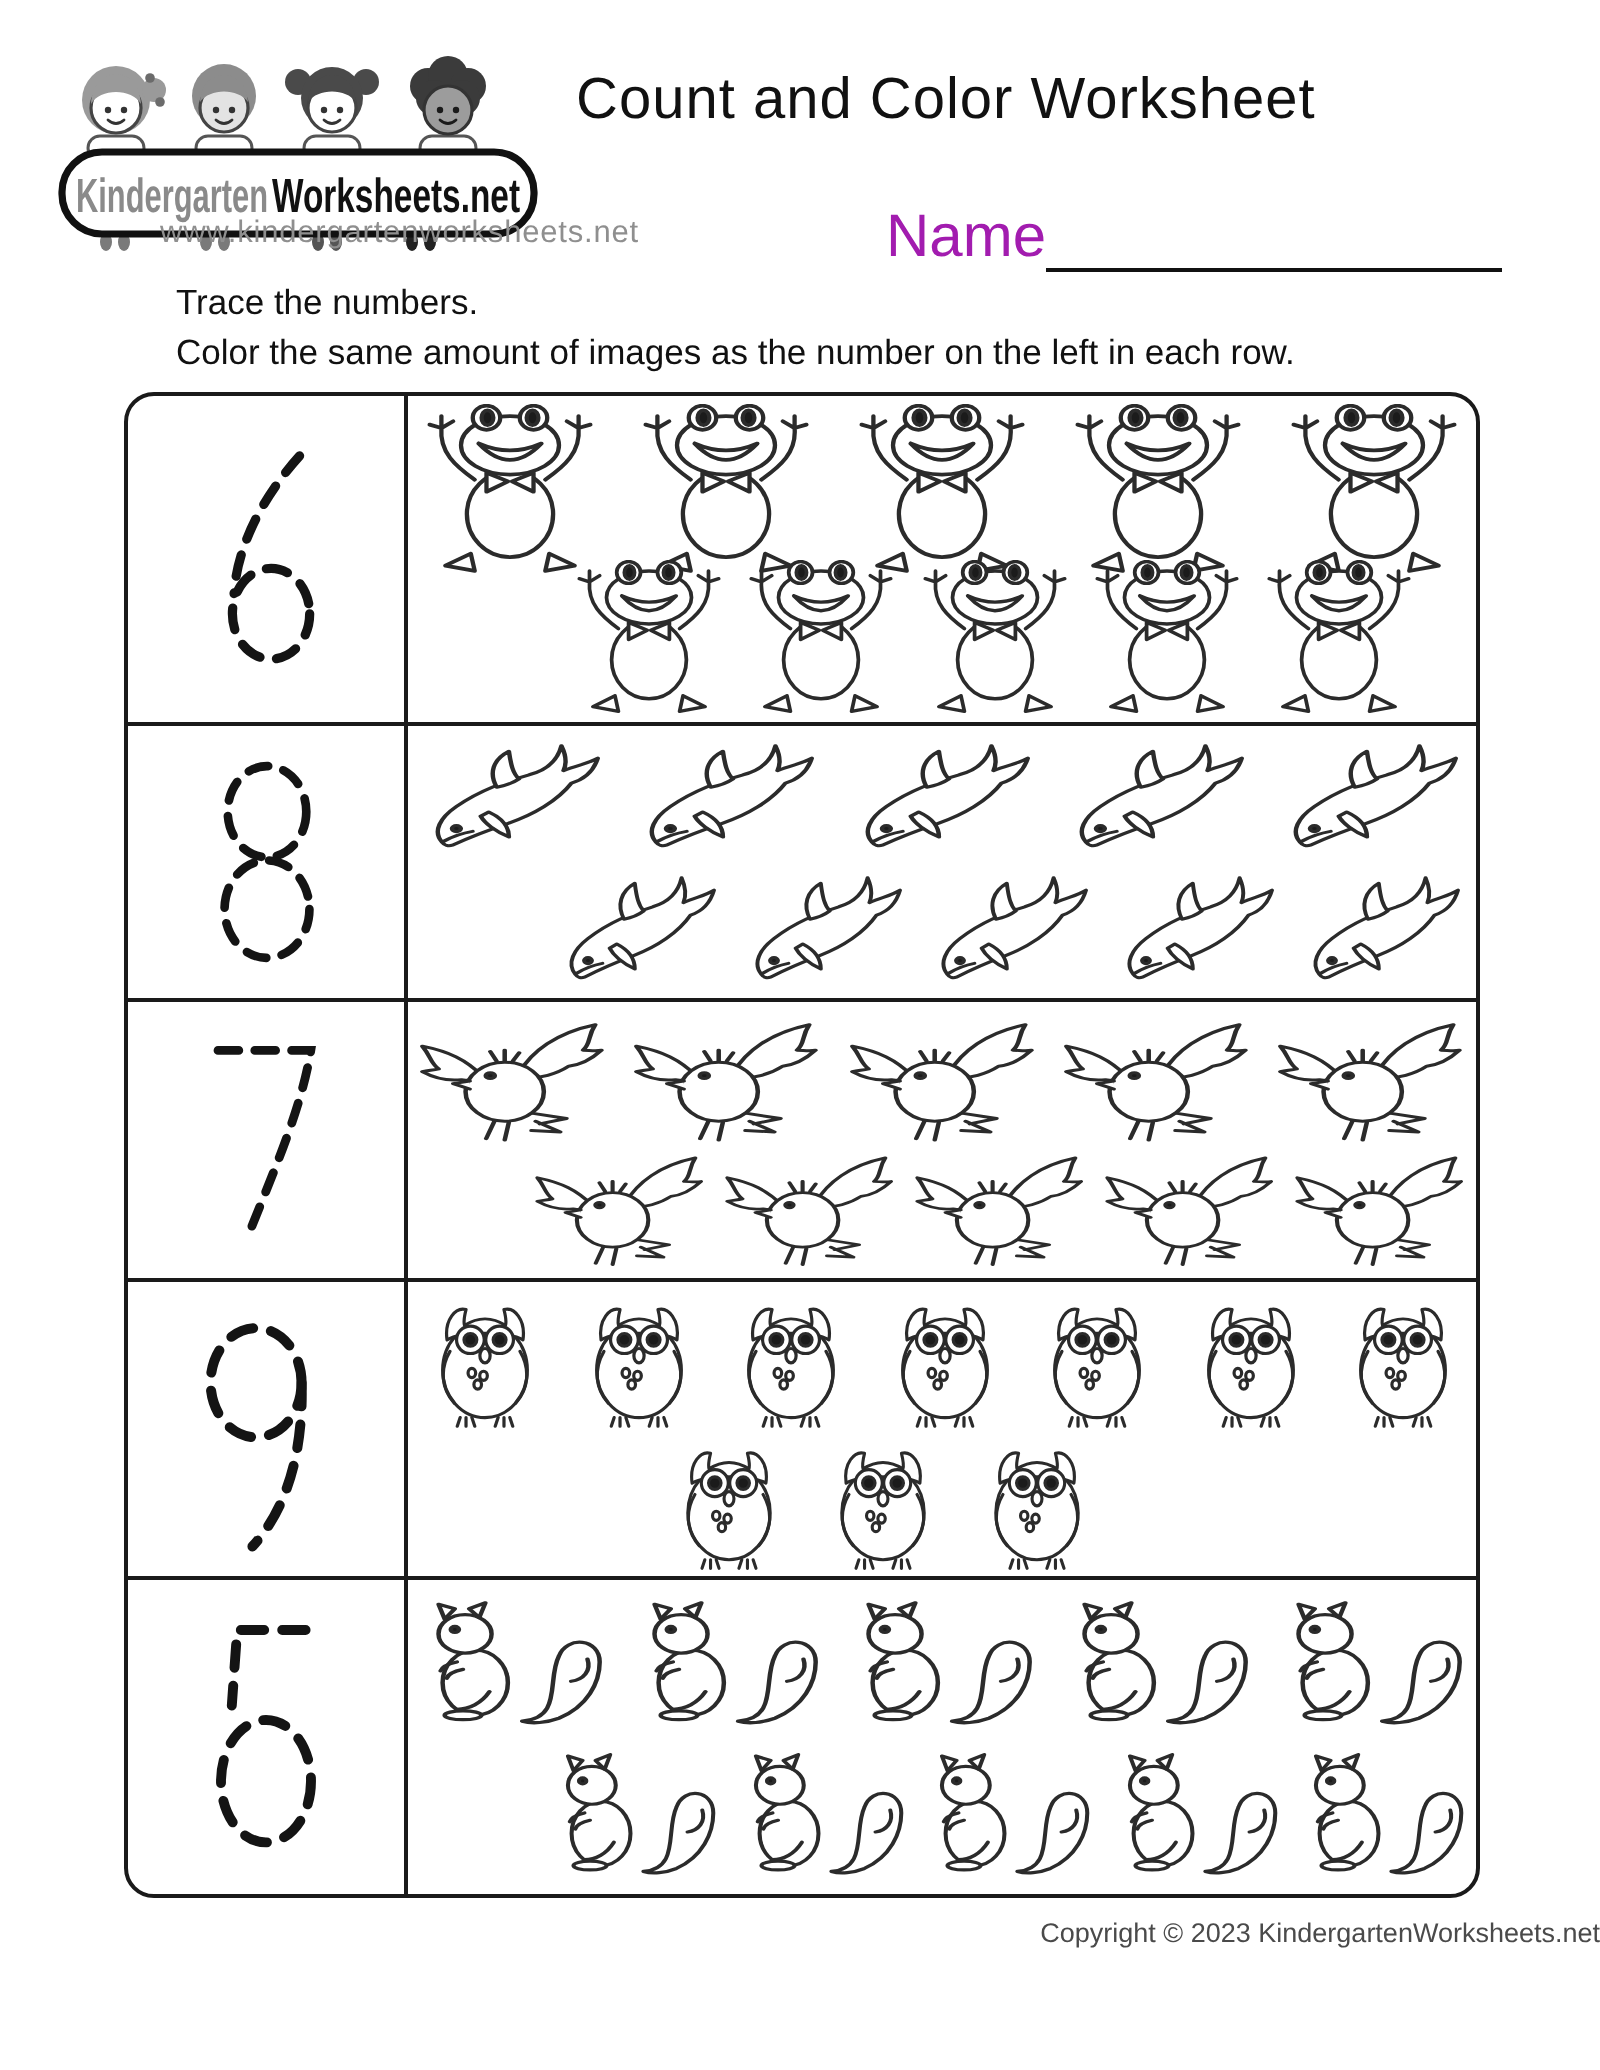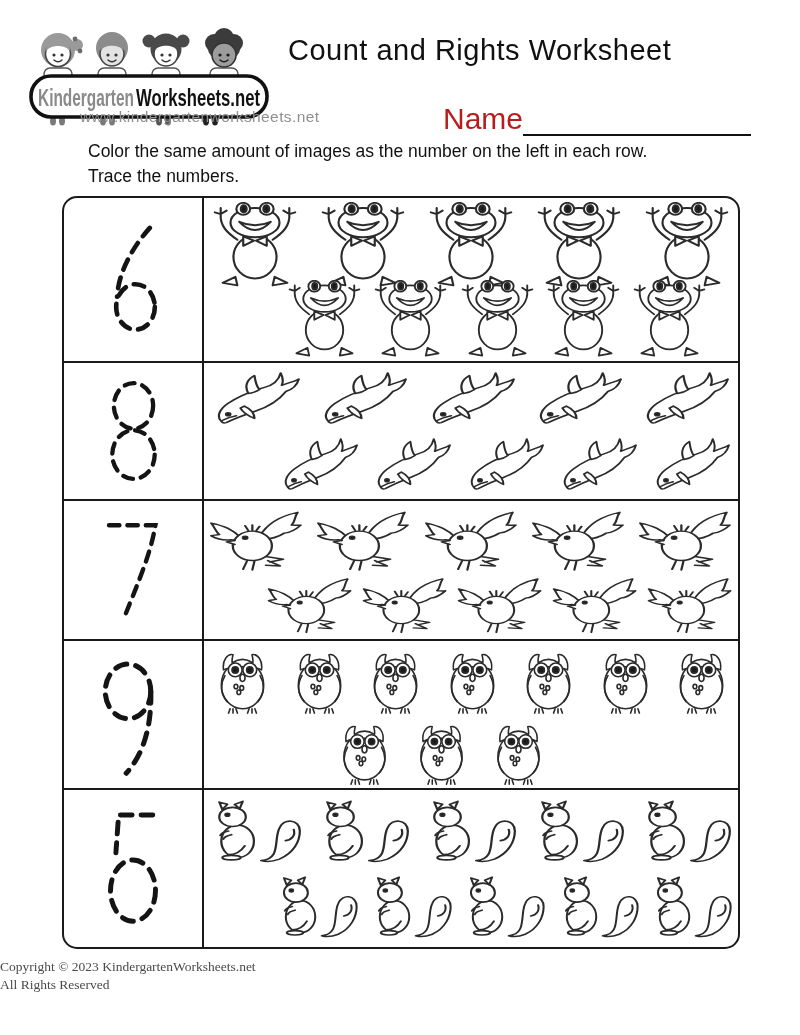--- a/index.html
+++ b/index.html
@@ -6,21 +6,21 @@
   .page{
     position:relative;width:800px;height:1035px;background:#fff;overflow:hidden;
     font-family:"Liberation Sans", sans-serif;color:#1a1a1a;
   }
   
   .logo{position:absolute;left:28px;top:24px;width:242px;}
   .logo svg{display:block;}
   .website{position:absolute;left:32px;top:108px;font-size:15.5px;letter-spacing:.4px;color:#8f8f8f;margin-left:48px;}
   .title{position:absolute;left:288px;top:34px;width:470px;margin:0;
     font-size:29px;font-weight:normal;letter-spacing:.5px;color:#111;}
-  .name-row{position:absolute;left:443px;top:102px;font-size:30px;color:#b91c1c;display:flex;align-items:flex-end;}
+  .name-row{position:absolute;left:443px;top:102px;font-size:30px;color:#a21caf;display:flex;align-items:flex-end;}
   .name-line{display:inline-block;width:228px;border-bottom:2px solid #111;height:32px;}
   
   .instructions{position:absolute;left:88px;top:139px;font-size:17.5px;line-height:25px;color:#111;}
   .instructions p{margin:0;}
   
   .wtable{
     position:absolute;left:62px;top:196px;width:674px;
     border:2px solid #1a1a1a;border-radius:15px;overflow:hidden;background:#fff;
   }
   .row{display:flex;border-top:2px solid #1a1a1a;box-sizing:border-box;}
@@ -28,22 +28,22 @@
   .num-cell{width:138px;flex:none;border-right:2px solid #1a1a1a;
     display:flex;align-items:center;justify-content:center;}
   .digit path,.digit ellipse{fill:none;stroke:#141414;stroke-width:5.5;
     stroke-dasharray:13 10;stroke-linecap:round;}
   .img-cell{flex:1;display:flex;flex-direction:column;min-width:0;}
   .line{display:flex;justify-content:space-between;align-items:flex-start;}
   .line.center{justify-content:center;}
   .animal{flex:none;stroke:#2b2b2b;stroke-width:2.2;fill:#fff;
     stroke-linecap:round;stroke-linejoin:round;}
   
-  .footer{position:absolute;left:0;top:958px;width:100%;text-align:left;
-    color:#4a4a4a;font-size:13.5px;line-height:18px;font-family:Liberation Serif, serif;}
+  .footer{position:absolute;left:0;top:958px;width:100%;text-align:right;
+    color:#4a4a4a;font-size:13.5px;line-height:18px;}
   .footer p{margin:0;}
   .defs{position:absolute;width:0;height:0;overflow:hidden;}
 </style>
 </head>
 <body>
 
 <svg class="defs" xmlns="http://www.w3.org/2000/svg">
   <defs>
     <symbol id="sym-frog" viewBox="0 0 100 100">
       <path fill="none" d="M32,44 C22,36 14,28 15,14 M15,14 l-6,-2 M15,14 l0,-7 M15,14 l6,-4"></path>
@@ -172,29 +172,29 @@
           <ellipse cx="187" cy="97" rx="3" ry="4.5" fill="#222"></ellipse>
       </g>
 
       <rect x="3" y="52" width="236" height="41" rx="20" fill="#fff" stroke="#111" stroke-width="3.6"></rect>
       <text x="10" y="82" textLength="96" lengthAdjust="spacingAndGlyphs" font-family="Liberation Sans, sans-serif" font-size="24" font-weight="bold" fill="#8a8a8a">Kindergarten</text>
       <text x="108" y="82" textLength="124" lengthAdjust="spacingAndGlyphs" font-family="Liberation Sans, sans-serif" font-size="24" font-weight="bold" fill="#111">Worksheets.net</text>
     </svg>
   </div>
   <div class="website">www.kindergartenworksheets.net</div>
 
-  <h1 class="title">Count and Rights Worksheet</h1>
+  <h1 class="title">Count and Color Worksheet</h1>
   <div class="name-row">
     <span>Name</span>
     <span class="name-line"></span>
   </div>
 
   <div class="instructions">
+    <p>Trace the numbers.</p>
     <p>Color the same amount of images as the number on the left in each row.</p>
-    <p>Trace the numbers.</p>
   </div>
 
   <div class="wtable" id="wtable">
       <div class="row" style="height: 163px;">
         <div class="num-cell">
           <svg class="digit" viewBox="0 0 100 140" height="118" width="84">
             <path d="M70,8 C52,28 33,58 31,90"></path>
             <ellipse cx="53" cy="102" rx="23" ry="27"></ellipse>
           </svg>
         </div>
@@ -407,15 +407,14 @@
             <svg class="animal" viewBox="0 0 100 100" preserveAspectRatio="none" width="92" height="73">
       <use href="#sym-squirrel"></use>
             </svg>
           </div>
         </div>
       </div>
     </div>
 
   <div class="footer">
     <p>Copyright © 2023 KindergartenWorksheets.net</p>
-    <p>All Rights Reserved</p>
   </div>
 </div>
 
 </body></html>

